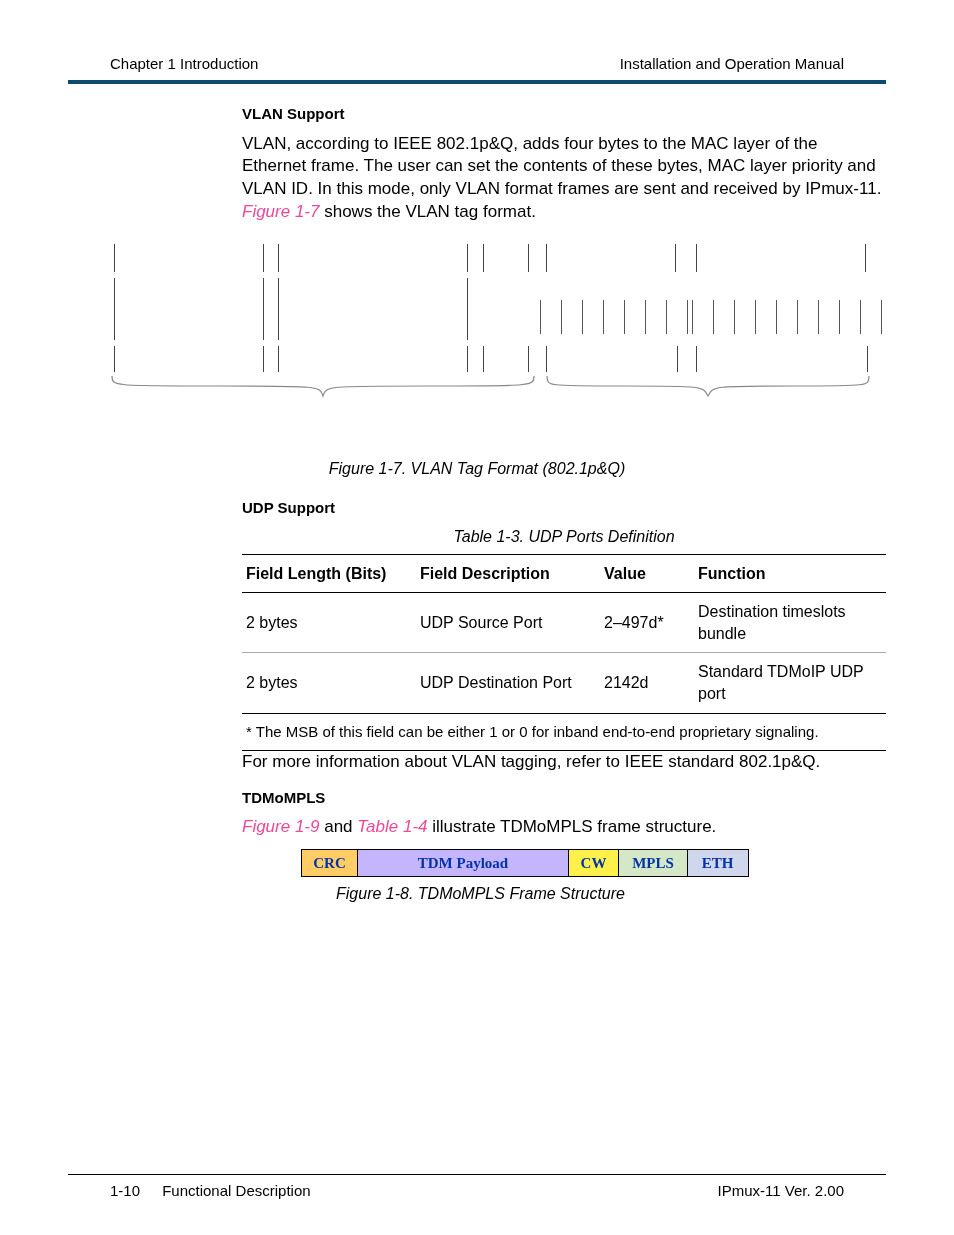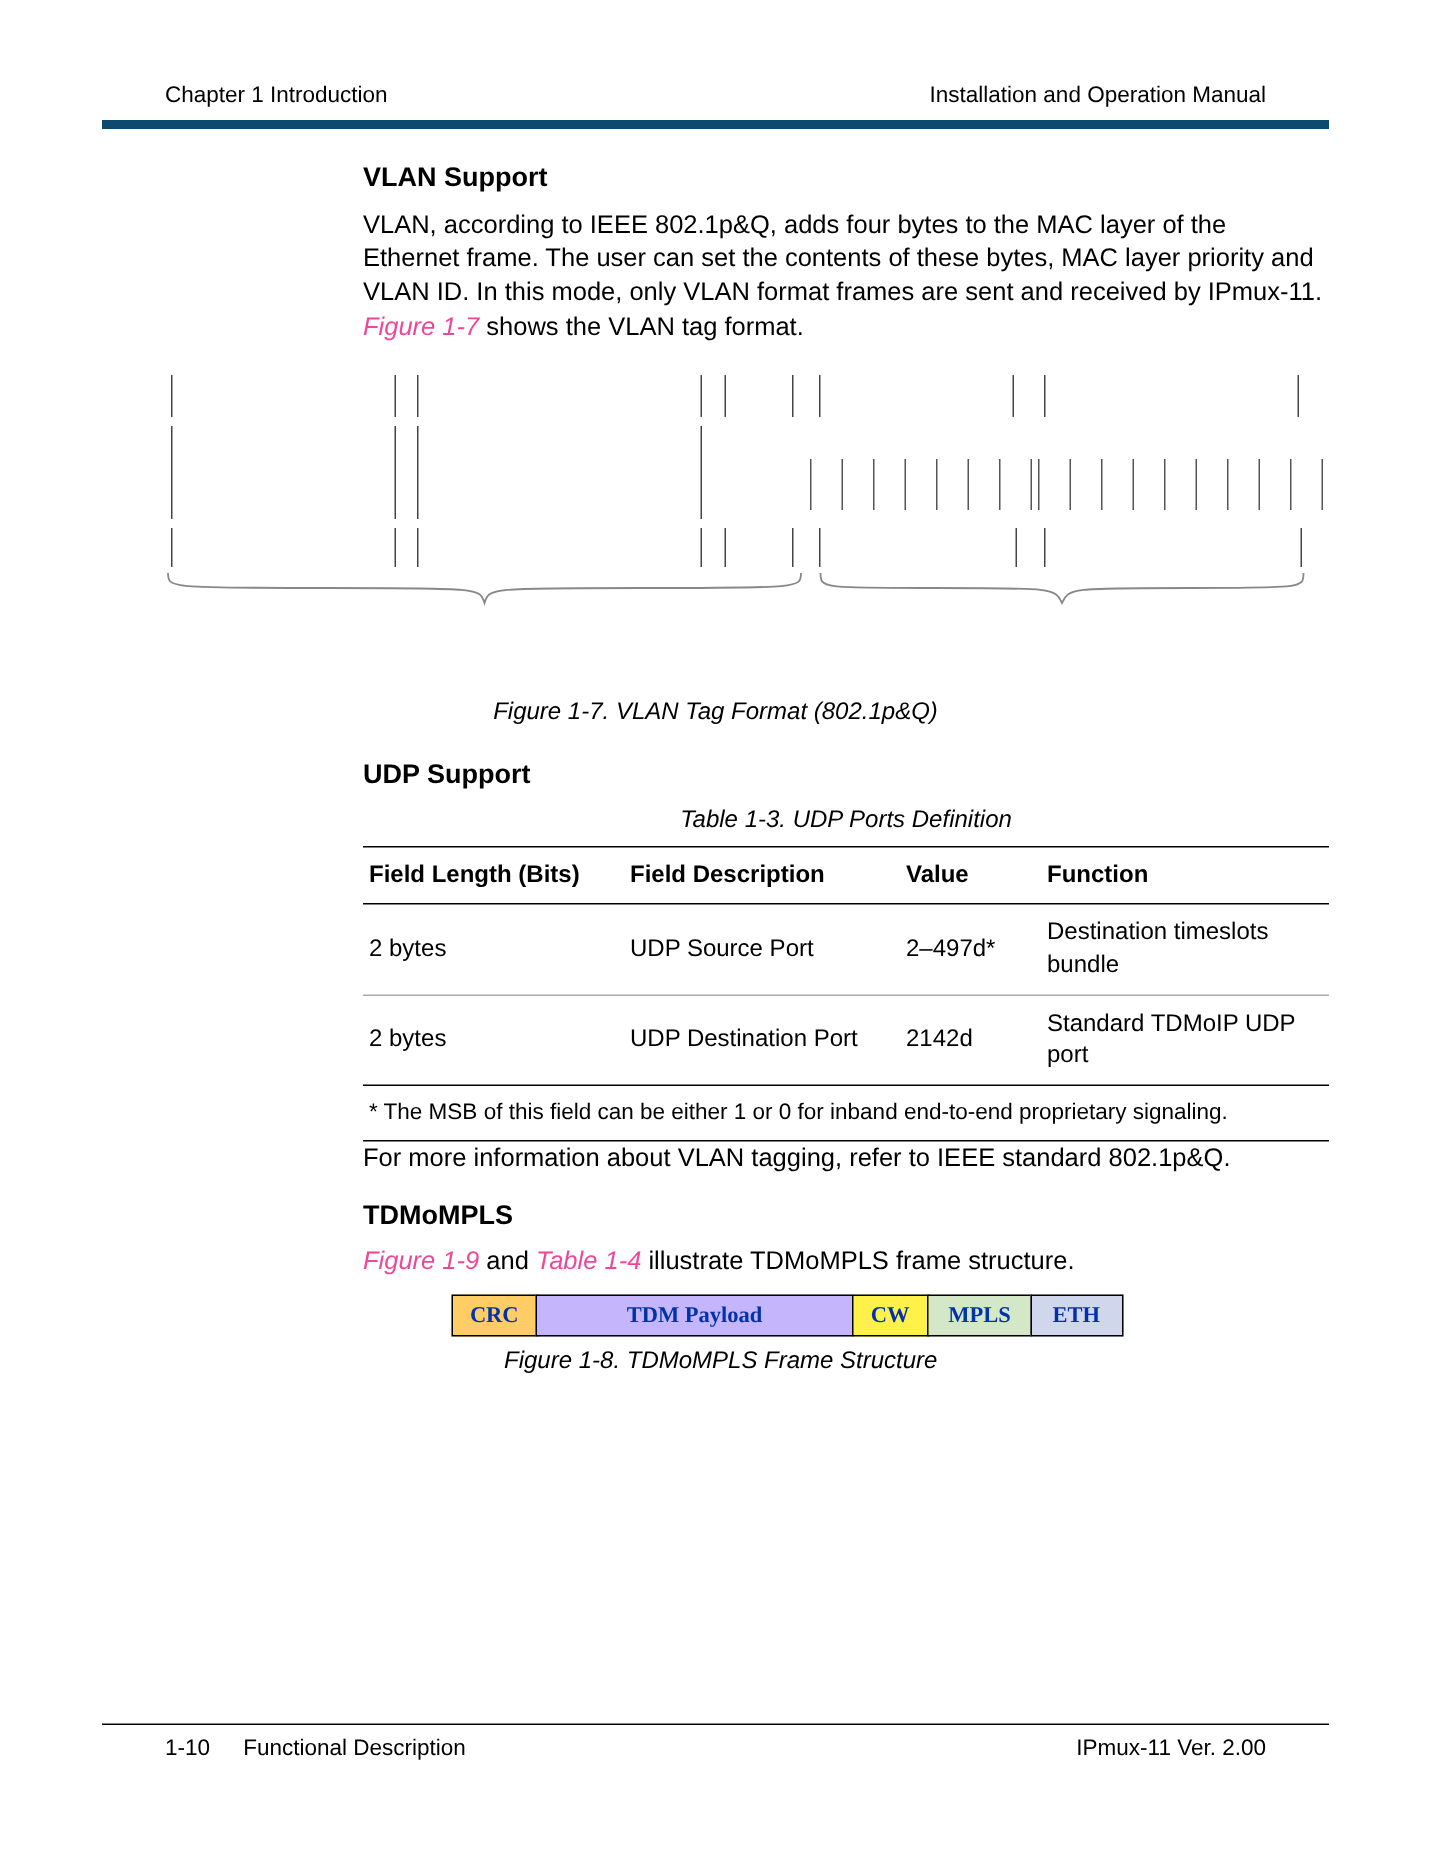--- a/index.html
+++ b/index.html
@@ -19,21 +19,21 @@
     width: 954px;
     height: 1235px;
     box-sizing: border-box;
     padding: 54px 68px 0 68px;
   }
   .header-row {
     display: flex;
     justify-content: space-between;
     font-size: 15px;
     padding: 0 42px 6px 42px;
-    border-bottom: 6px solid #0c4a6e;
+    border-bottom: 4px solid #0c4a6e;
   }
   .content {
     padding-top: 20px;
   }
   .left-gutter {
     display: flex;
   }
   .gutter {
     width: 174px;
     flex: 0 0 174px;
@@ -42,21 +42,21 @@
     box-sizing: border-box;
     font-style: italic;
     font-weight: bold;
     font-size: 17px;
   }
   .body-col {
     flex: 1 1 auto;
   }
   h3.section {
     font-weight: bold;
-    font-size: 18px;
+    font-size: 15px;
     margin: 0 0 8px 0;
   }
   p { margin: 0 0 10px 0; }
   .link { color: #ec4899; font-style: italic; }
   .fig-caption {
     text-align: center;
     font-style: italic;
     font-size: 16px;
     margin: 12px 0 18px 0;
   }
@@ -120,21 +120,21 @@
     margin-left: -1.5px;
   }
   .cell.crc   { background: #ffcc66; width: 36px; }
   .cell.tdm   { background: #c4b5fd; width: 190px; }
   .cell.cw    { background: #fff04a; width: 30px; }
   .cell.mpls  { background: #d4e8c8; width: 48px; }
   .cell.eth   { background: #d0d6ec; width: 40px; }
   
   .footer {
     position: absolute;
-    bottom: 59px;
+    bottom: 34px;
     left: 68px;
     right: 68px;
     border-top: 1px solid #000;
     padding: 6px 42px 0 42px;
     display: flex;
     justify-content: space-between;
     font-size: 15px;
   }
   .footer .left span.page-num { display:inline-block; width:48px; }
 </style>

